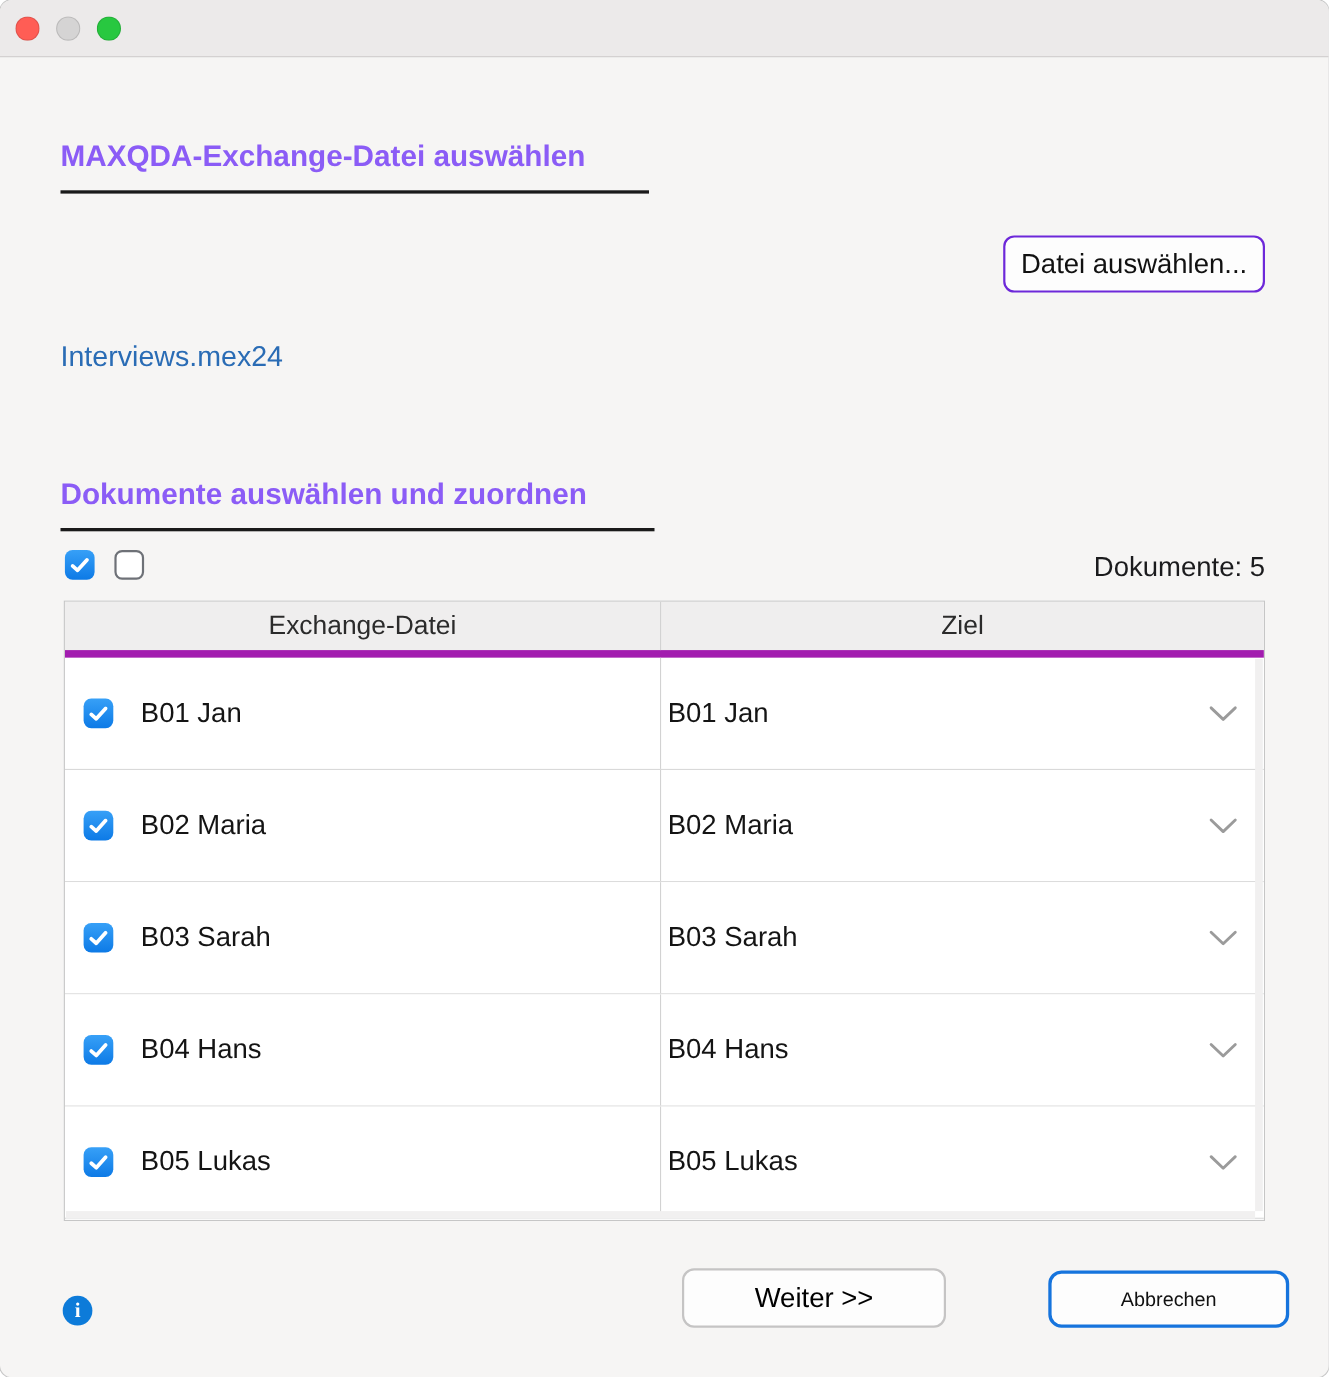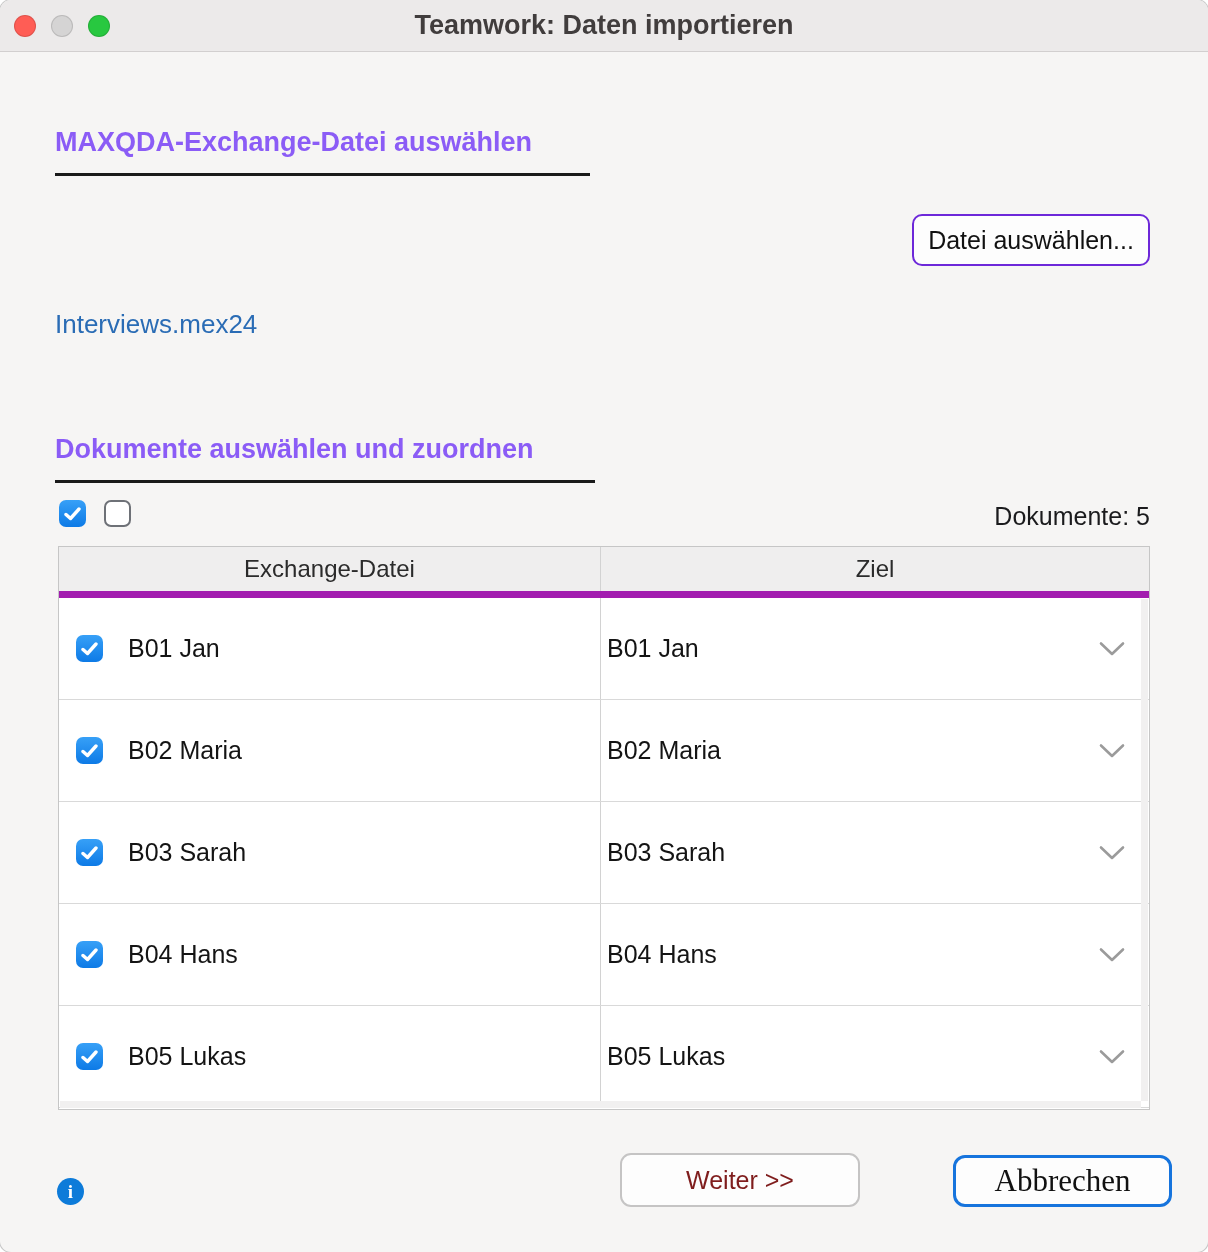--- a/index.html
+++ b/index.html
@@ -137,46 +137,45 @@
     display: flex; align-items: center; justify-content: center;
     cursor: pointer; line-height: 1;
   }
   .next-btn {
     position: absolute; left: 620px; top: 1153px;
     width: 240px; height: 54px;
     background: #fdfdfd;
     border: 2px solid #c5c4c4;
     border-radius: 11px;
     font-family: "Liberation Sans", sans-serif;
-    font-size: 25px; color: #7f1d1d;
+    font-size: 25px; color: #000000;
     cursor: pointer;
   }
   .cancel-btn {
     position: absolute; left: 953px; top: 1155px;
     width: 219px; height: 52px;
     background: #fdfdfd;
     border: 3px solid #1674dd;
     border-radius: 12px;
-    font-family: Liberation Serif, serif;
-    font-size: 31px; color: #111;
+    font-family: Liberation Sans, sans-serif;
+    font-size: 18px; color: #111;
     cursor: pointer;
   }
 </style>
 </head>
 <body>
 
 <div class="window">
 
   <div class="titlebar">
     <div class="traffic-lights">
       <div class="tl tl-close"></div>
       <div class="tl tl-min"></div>
       <div class="tl tl-zoom"></div>
     </div>
-    <div class="window-title">Teamwork: Daten importieren</div>
   </div>
 
   <div class="section-heading" id="heading-file">MAXQDA-Exchange-Datei auswählen</div>
 
 
   <button class="choose-file-btn">Datei auswählen...</button>
 
   <a class="file-link">Interviews.mex24</a>
 
   <div class="section-heading" id="heading-docs">Dokumente auswählen und zuordnen</div>

